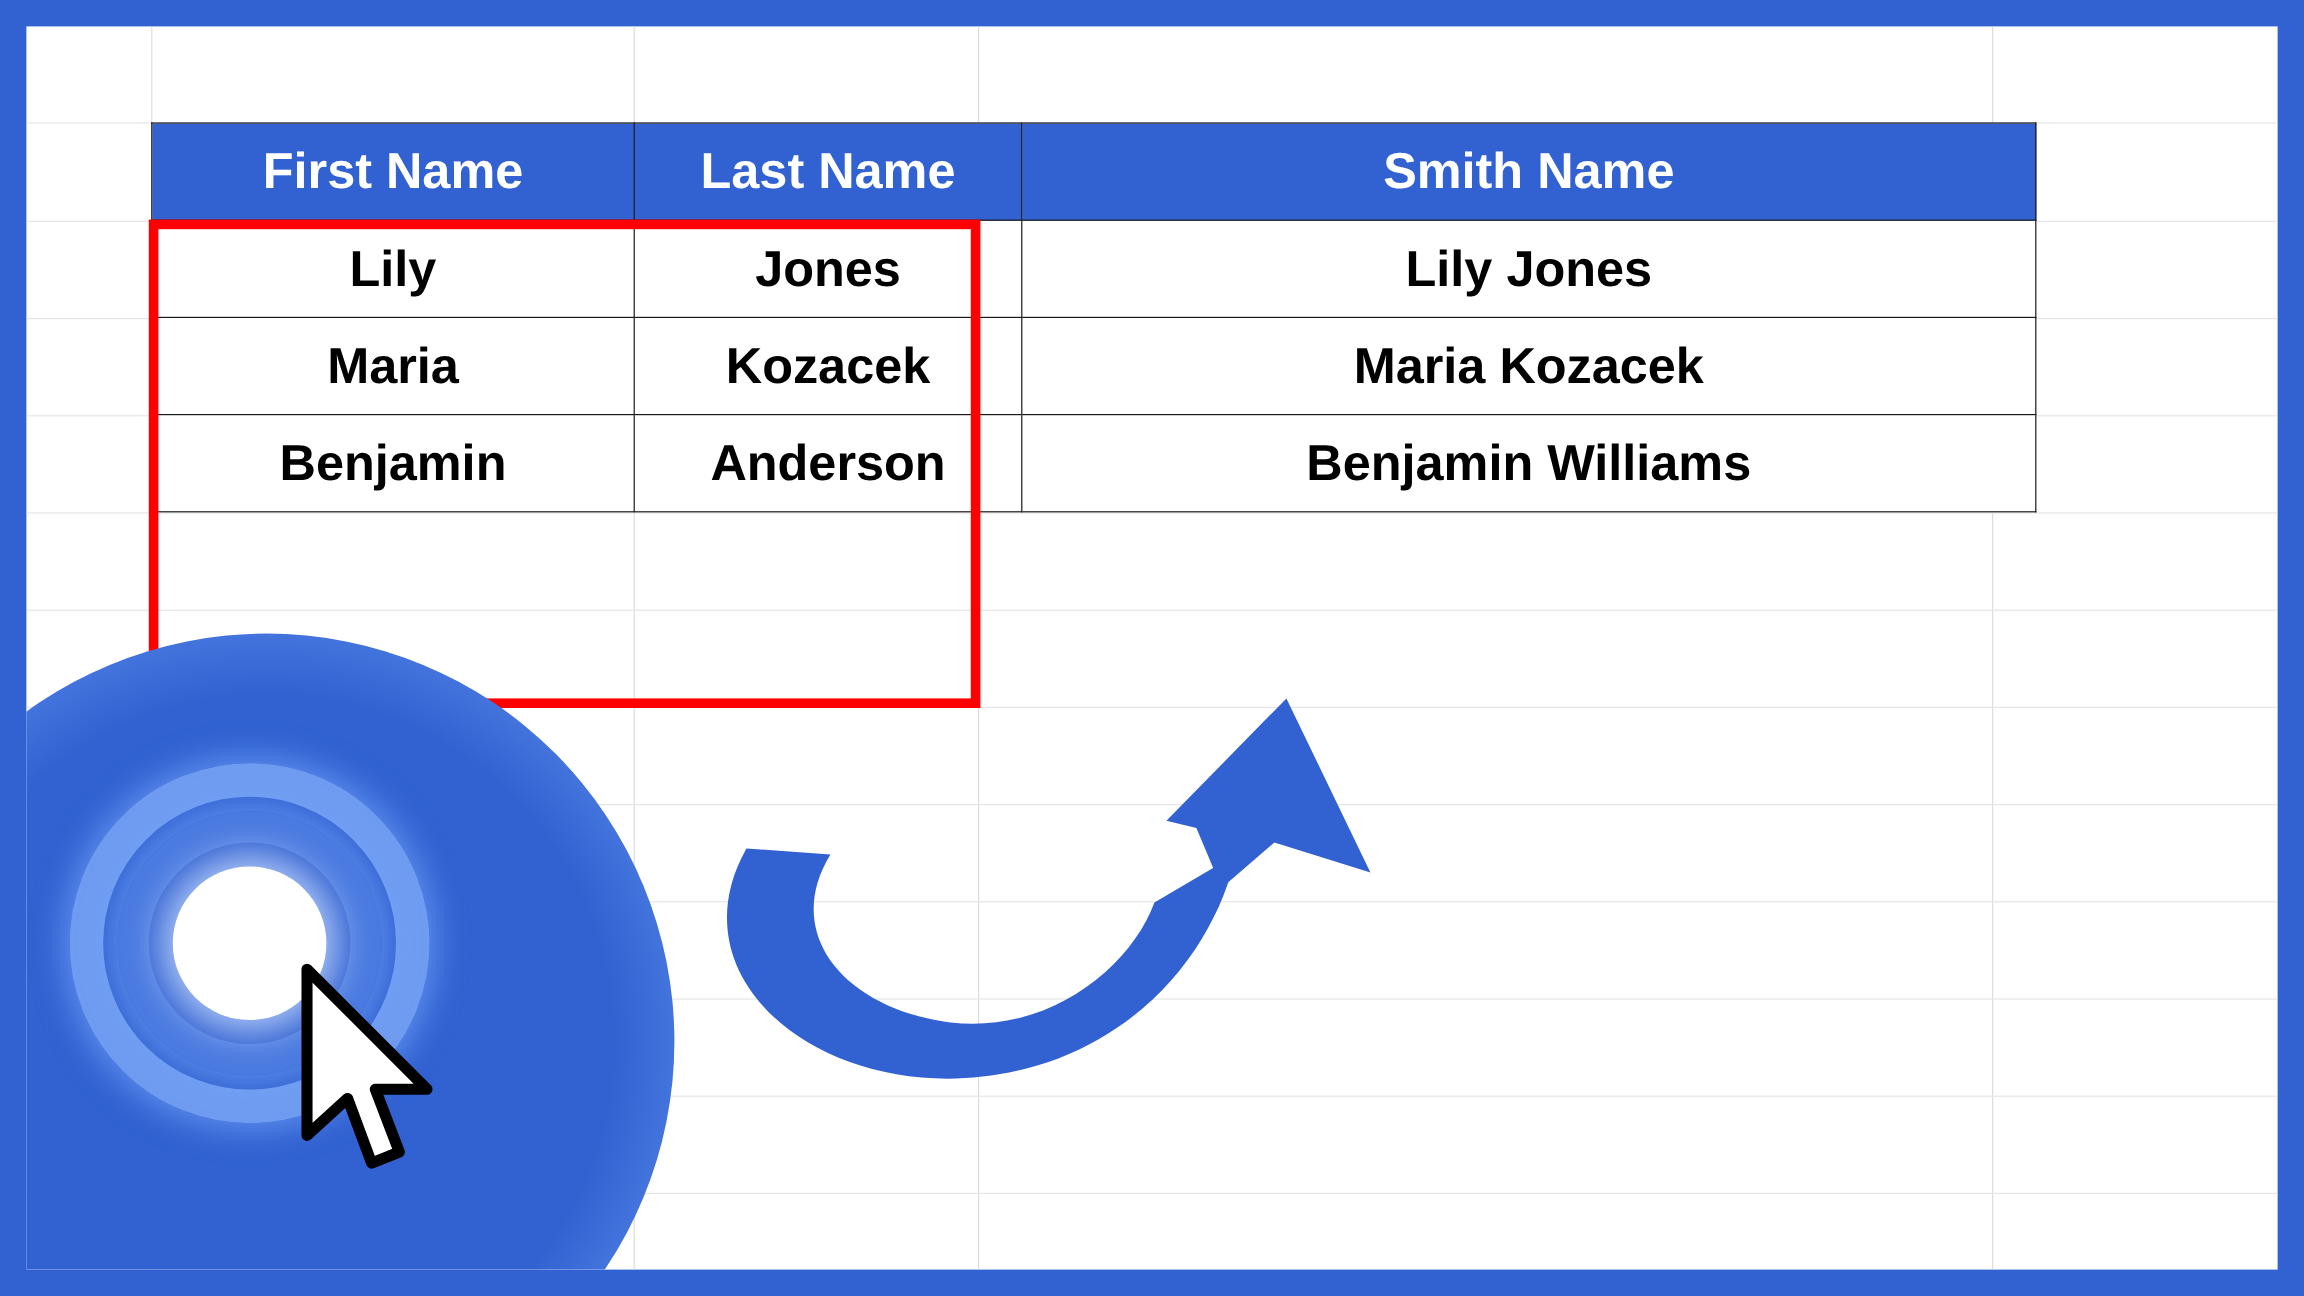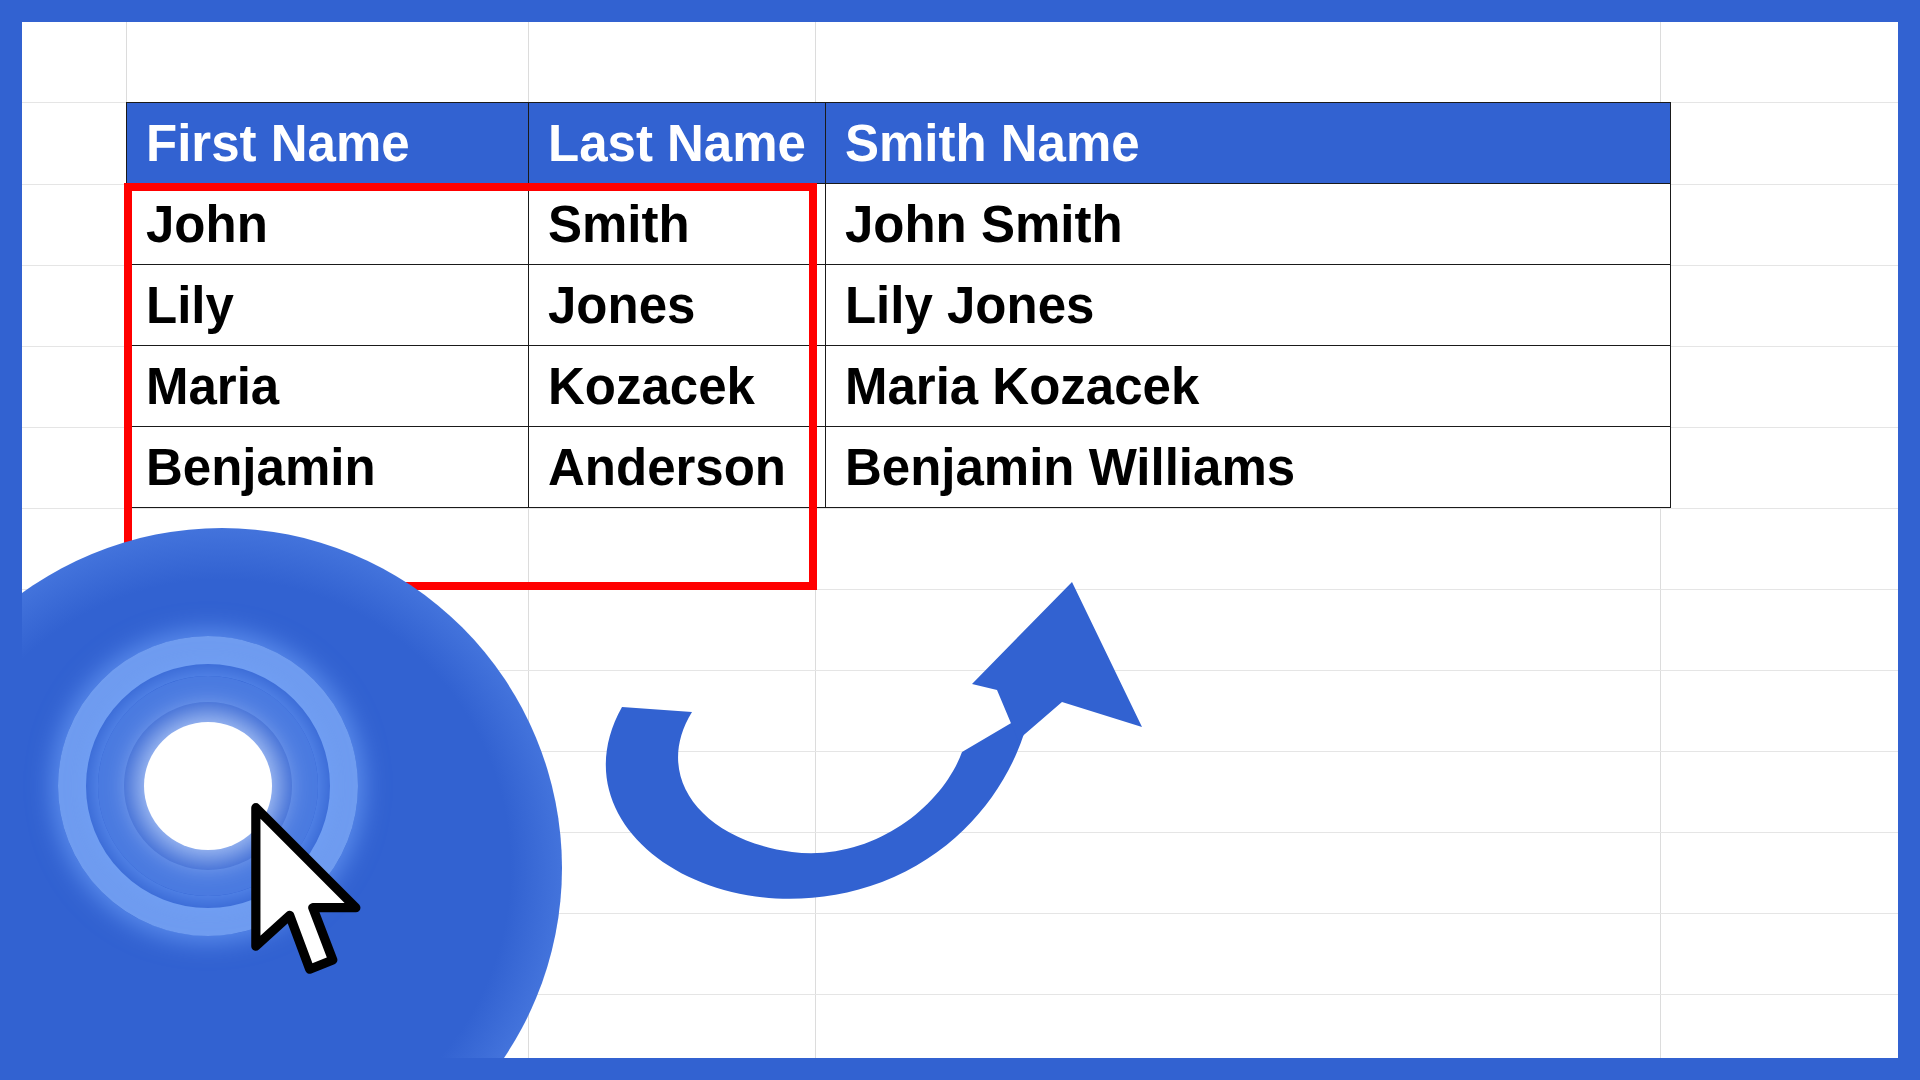--- a/index.html
+++ b/index.html
@@ -56,39 +56,39 @@
 
     
     .names-table {
       position: absolute;
       top: 80px;
       left: 104px;
       border-collapse: collapse;
     }
     .names-table th, .names-table td {
       border: 1px solid #1a1a1a;
-      text-align: left;
+      text-align: center;
       vertical-align: middle;
       padding: 0 19px;
       height: 81px;
-      font-size: 51px;
+      font-size: 42px;
       white-space: nowrap;
     }
     .names-table th {
       background: #3262d1;
       color: #ffffff;
       font-weight: bold;
     }
     .names-table td {
       background: #ffffff;
       color: #000000;
       font-weight: bold;
     }
     .names-table th.col-first, .names-table td.col-first { width: 402px; }
-    .names-table th.col-last,  .names-table td.col-last  { width: 287px; }
+    .names-table th.col-last,  .names-table td.col-last  { width: 323px; }
     .names-table th.col-full,  .names-table td.col-full  { width: 845px; }
 
     
     .selection-rect {
       position: absolute;
       top: 161px;
       left: 102px;
       width: 693px;
       height: 407px;
       border: 8px solid #ff0000;
@@ -170,25 +170,20 @@
   <table class="names-table">
     <thead>
       <tr>
         <th class="col-first">First Name</th>
         <th class="col-last">Last Name</th>
         <th class="col-full">Smith Name</th>
       </tr>
     </thead>
     <tbody>
       <tr>
-        <td class="col-first">John</td>
-        <td class="col-last">Smith</td>
-        <td class="col-full">John Smith</td>
-      </tr>
-      <tr>
         <td class="col-first">Lily</td>
         <td class="col-last">Jones</td>
         <td class="col-full">Lily  Jones</td>
       </tr>
       <tr>
         <td class="col-first">Maria</td>
         <td class="col-last">Kozacek</td>
         <td class="col-full">Maria Kozacek</td>
       </tr>
       <tr>

